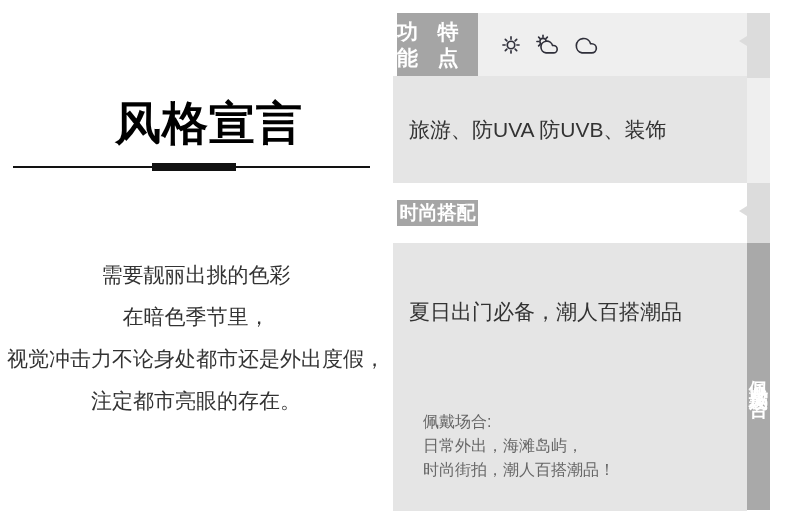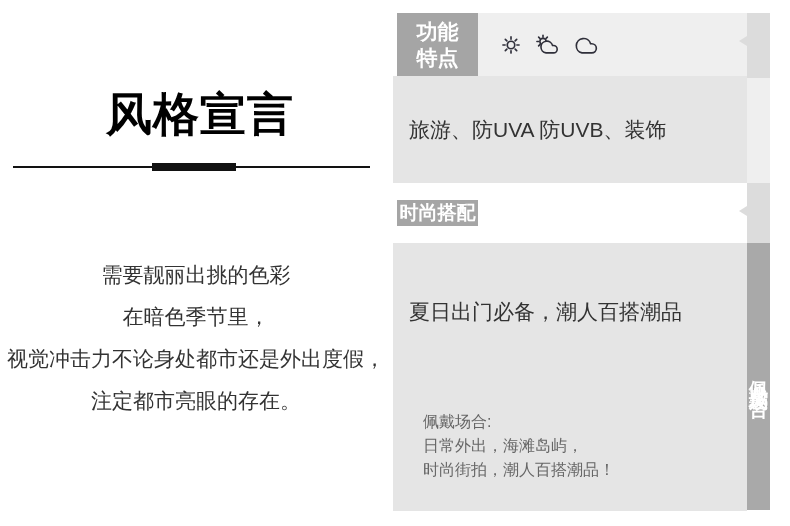--- a/index.html
+++ b/index.html
@@ -3,21 +3,21 @@
 <meta charset="utf-8">
 <style>
   html,body { margin:0; padding:0; background:#fff; }
   .screen {
     position:relative; width:790px; height:526px; background:#ffffff;
     font-family:"Liberation Sans","DejaVu Sans",sans-serif; overflow:hidden;
   }
 
   
   .page-title {
-    position:absolute; left:0; top:82px; width:392px; margin:4px;
+    position:absolute; left:0; top:82px; width:392px; margin:13px;
     text-align:center; font-size:46px; font-weight:700; color:#000;
     letter-spacing:1px; line-height:56px;
   }
   .divider {
     position:absolute; left:13px; top:166px; width:357px; height:2px;
     background:#121212;
   }
   .divider-thick {
     position:absolute; left:139px; top:-3px; width:84px; height:8px;
     background:#121212;
@@ -26,21 +26,21 @@
     position:absolute; left:0; top:254px; width:392px; text-align:center;
     font-size:21px; line-height:42px; color:#333;
   }
 
   
   .hdr { position:absolute; display:flex; }
   .hdr-1 { left:397px; top:13px;  height:63px; }
   .hdr-2 { left:397px; top:183px; height:60px;align-items:center; }
   .label-box {
     width:81px; background:#a5a5a5; color:#fff; font-weight:700;
-    display:flex; flex-direction:column; align-items:center; justify-content:center;
+    display:flex; flex-direction:row; align-items:center; justify-content:center;
   }
   .label-box .ln { font-size:21px; line-height:26px; }
   .label-box.single { font-size:19px; }
   .bar { background:#efefef; width:269px; box-sizing:border-box; }
   .bar-icons { display:flex; align-items:center; padding-left:22px; gap:13px; }
   .icon svg { display:block; }
 
   
   .content {
     position:absolute; left:393px; width:354px; background:#e5e5e5;

